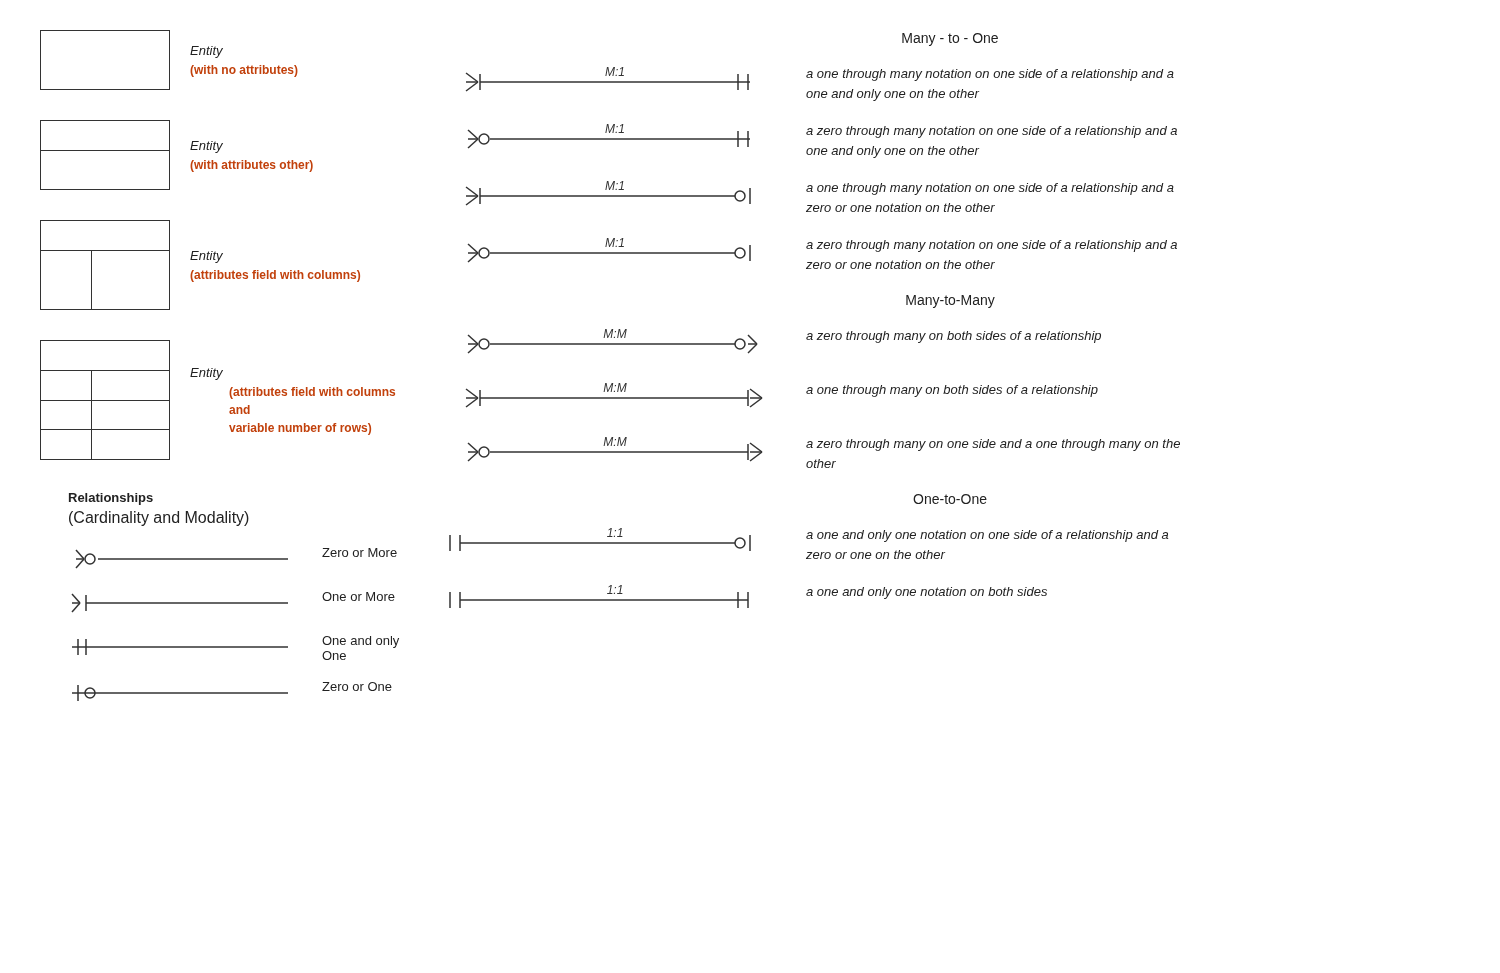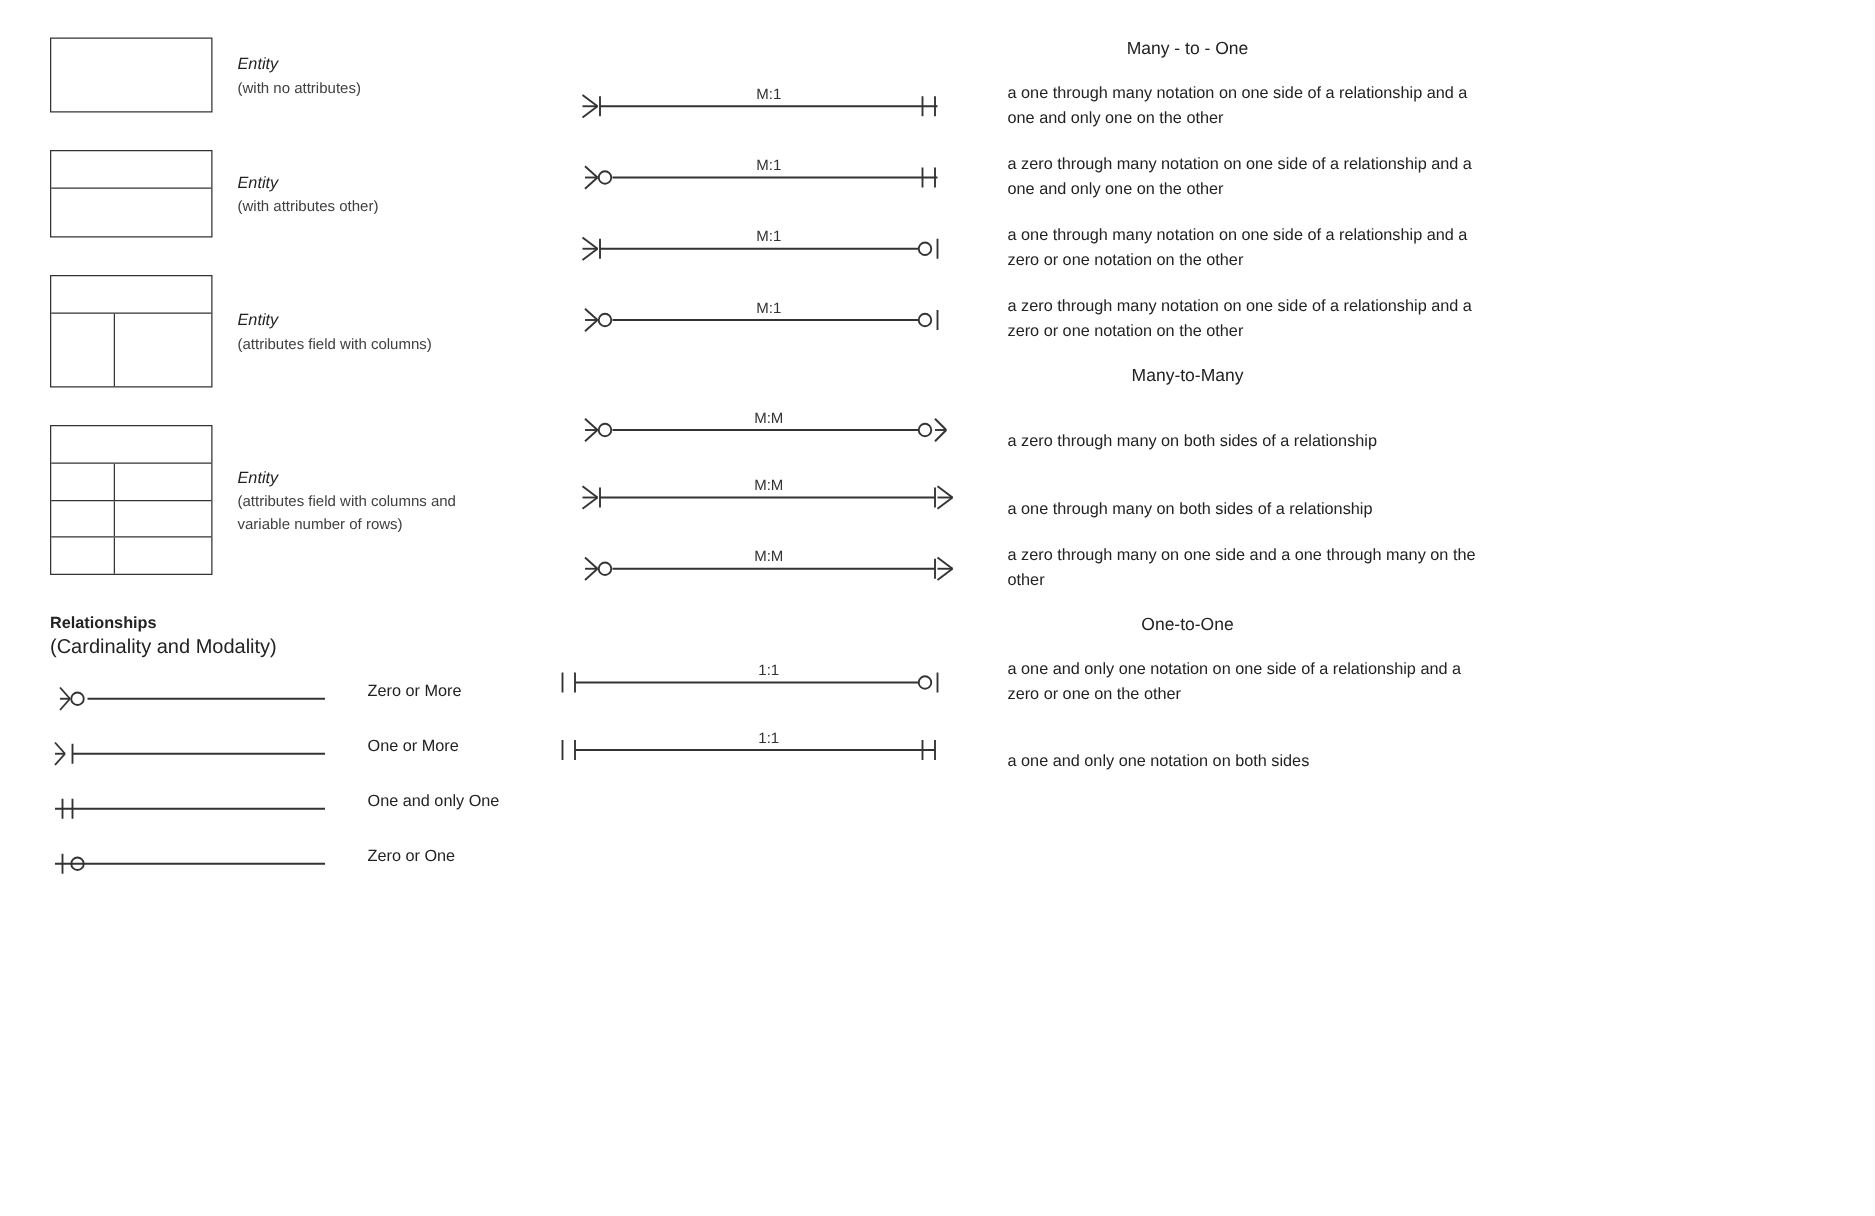--- a/index.html
+++ b/index.html
@@ -102,26 +102,28 @@
     .entity-label {
       font-size: 13px;
       line-height: 1.5;
     }
     .entity-label .main-label {
       font-weight: normal;
       font-style: italic;
     }
     .entity-label .sub-label {
       font-size: 12px;
-      color: #404040;
+      color: #c2410c;
+      font-weight: bold;
     }
 
     
     .rel-section {
       margin-top: 20px;
+      margin-left: 28px;
     }
     .rel-title {
       font-weight: bold;
       margin-bottom: 4px;
     }
     .rel-subtitle {
       font-size: 16px;
       margin-bottom: 18px;
     }
 
@@ -154,22 +156,23 @@
 
     .section-title {
       font-size: 14px;
       font-weight: normal;
       text-align: center;
       margin-bottom: 18px;
     }
 
     .diagram-row {
       display: flex;
-      align-items: flex-end;
+      align-items: flex-start;
       margin-bottom: 18px;
+      font-style: italic;
     }
     .diagram-svg-container {
       width: 350px;
       flex-shrink: 0;
       position: relative;
       height: 36px;
     }
     .diagram-desc {
       flex: 1;
       font-size: 13px;
@@ -235,21 +238,21 @@
             <div style="flex:1;"></div>
           </div>
           <div class="row-row">
             <div class="row-col-left"></div>
             <div style="flex:1;"></div>
           </div>
         </div>
       </div>
       <div class="entity-label">
         <div class="main-label">Entity</div>
-        <div class="sub-label" style="white-space:pre-line;">(attributes field with columns and
+        <div class="sub-label" style="white-space:pre-line;margin-left:39px;">(attributes field with columns and
 variable number of rows)</div>
       </div>
     </div>
 
     <div class="rel-section">
       <div class="rel-title">Relationships</div>
       <div class="rel-subtitle">(Cardinality and Modality)</div>
 
       <div class="rel-item">
         <div class="rel-line-container">

